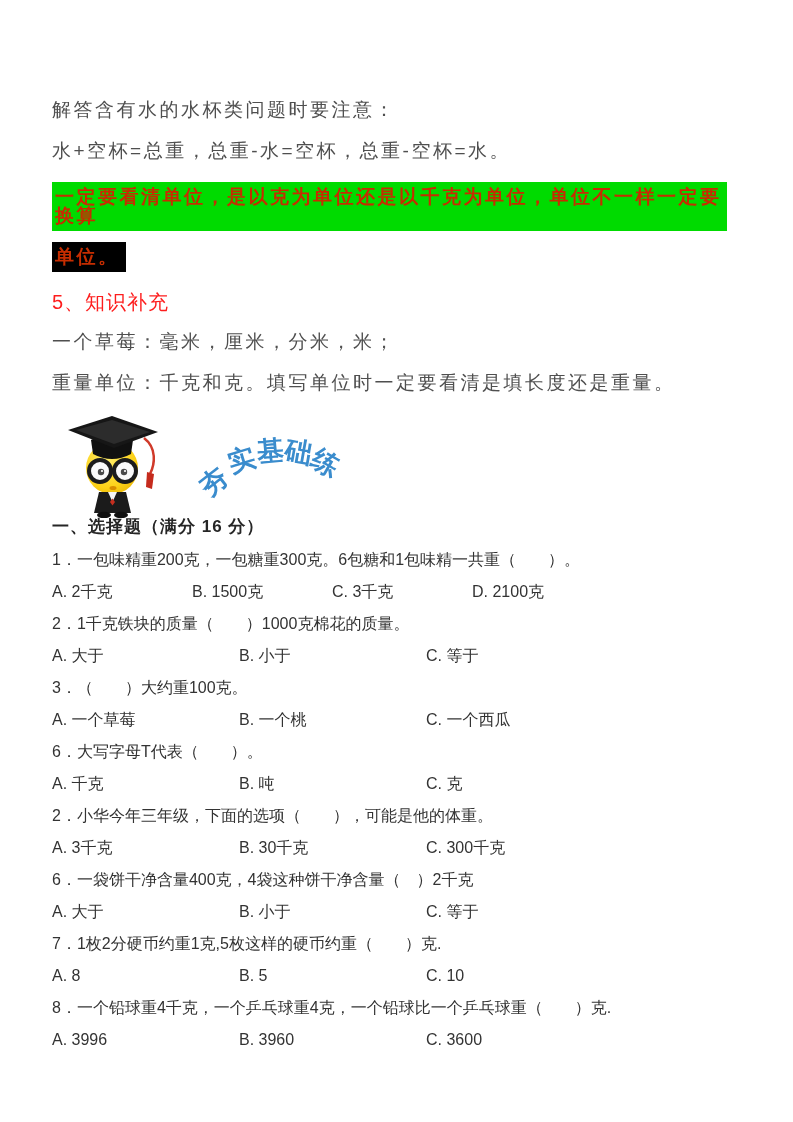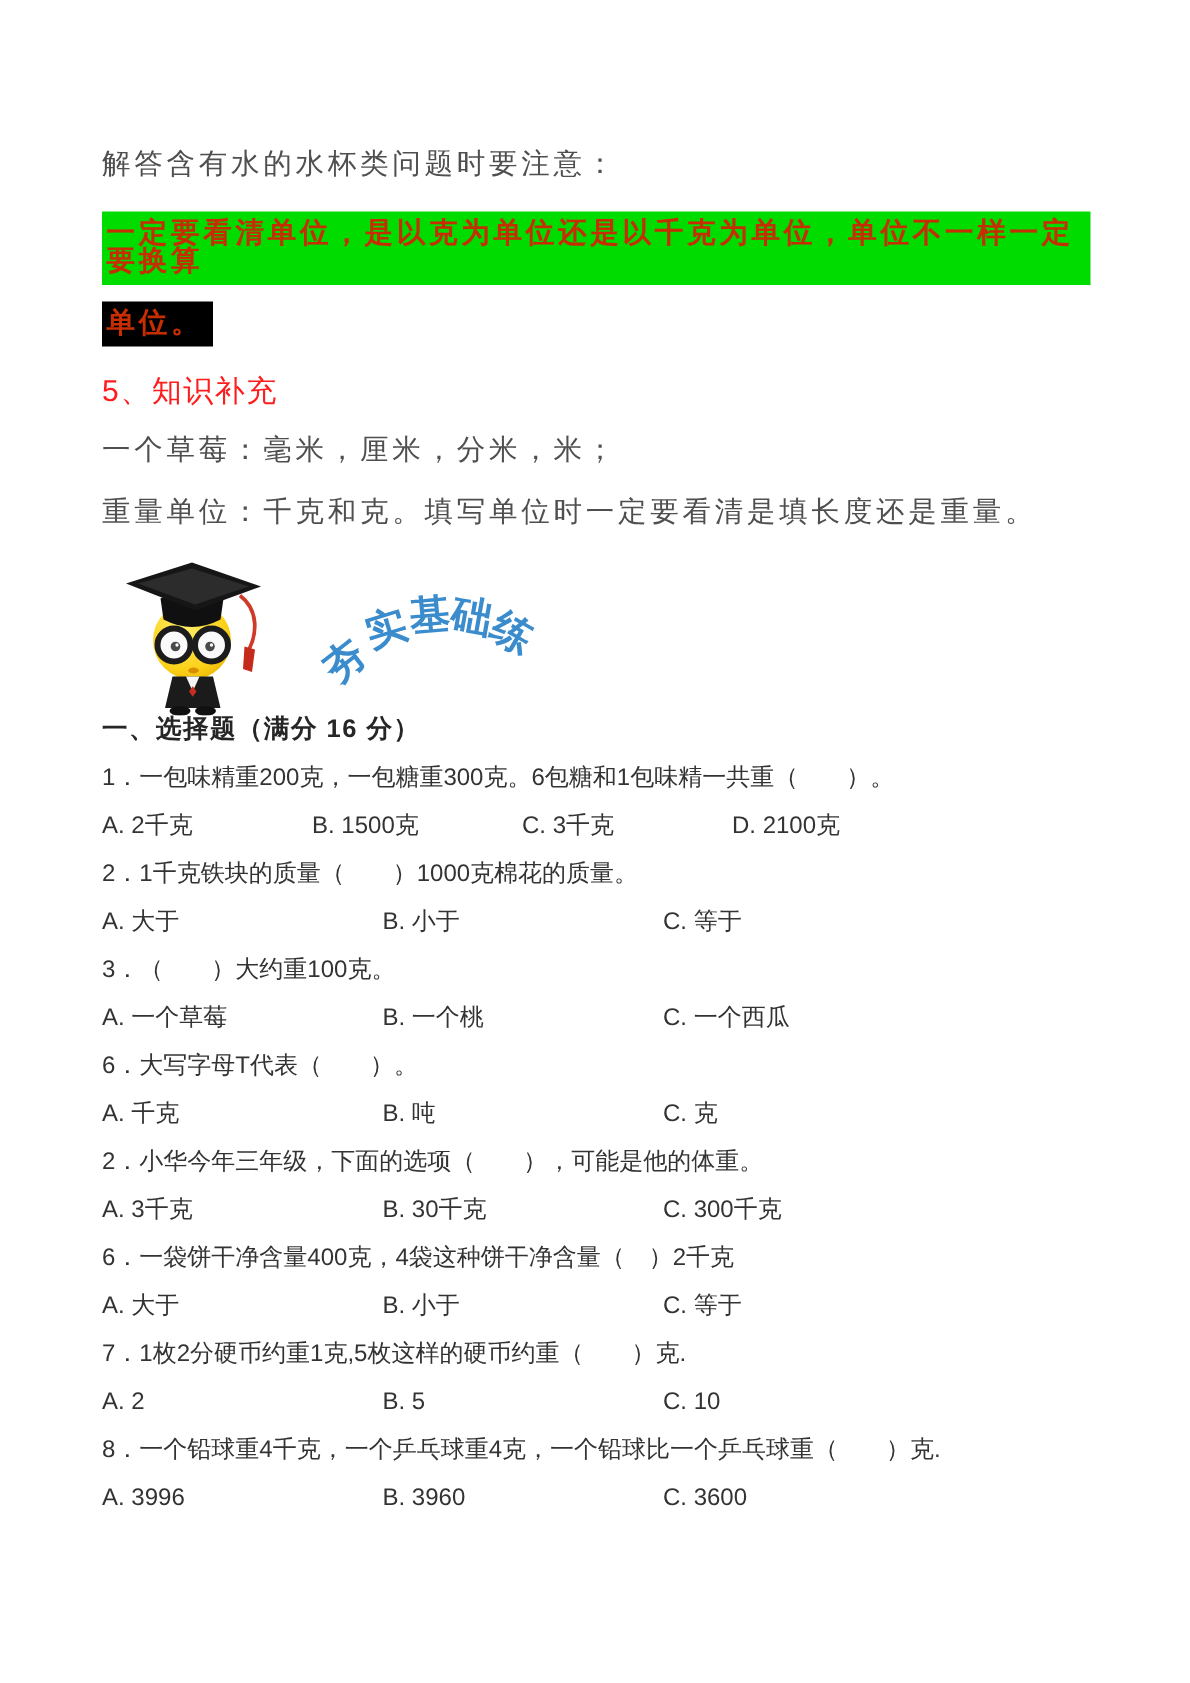--- a/index.html
+++ b/index.html
@@ -2,21 +2,21 @@
 <html><head>
 <meta charset="utf-8">
 <style>
   * { margin:0; padding:0; box-sizing:border-box; }
   html,body { background:#ffffff; }
   .page {
     position:relative;
     width:793px; height:1122px;
     margin:0 auto;
     background:#ffffff;
-    padding:100px 66px 0 68px;
+    padding:100px 66px 0 52px;
     font-family:"Liberation Sans","DejaVu Sans",sans-serif;
     overflow:hidden;
   }
   .note {
     font-size:19px; line-height:19px; color:#4f4f4f;
     letter-spacing:2.5px; margin-bottom:22px;
   }
   .hl-bar1 {
     display:block; background:#00db00; color:#c62d00;
     font-weight:bold; font-size:19px; line-height:19px;
@@ -54,20 +54,21 @@
   .opts4 > span:last-child { width:auto; }
   .opts3 > span { width:187px; flex:0 0 auto; }
   .opts3 > span:last-child { width:auto; }
 </style>
 </head>
 <body>
 
 <div class="page">
 
   <p class="note">解答含有水的水杯类问题时要注意：</p>
+  <p class="note">水+空杯=总重，总重-水=空杯，总重-空杯=水。</p>
 
   <span class="hl-bar1">一定要看清单位，是以克为单位还是以千克为单位，单位不一样一定要换算</span>
   <div>
     <span class="hl-bar2">单位。</span>
   </div>
 
   <h3 class="red-heading">5、知识补充</h3>
   <p class="note">一个草莓：毫米，厘米，分米，米；</p>
   <p class="note">重量单位：千克和克。填写单位时一定要看清是填长度还是重量。</p>
 
@@ -155,21 +156,21 @@
 
   <p class="q-text">6．一袋饼干净含量400克，4袋这种饼干净含量（　）2千克</p>
   <div class="opts opts3">
     <span>A. 大于</span>
     <span>B. 小于</span>
     <span>C. 等于</span>
   </div>
 
   <p class="q-text">7．1枚2分硬币约重1克,5枚这样的硬币约重（　　）克.</p>
   <div class="opts opts3">
-    <span>A. 2</span>
+    <span>A. 8</span>
     <span>B. 5</span>
     <span>C. 10</span>
   </div>
 
   <p class="q-text">8．一个铅球重4千克，一个乒乓球重4克，一个铅球比一个乒乓球重（　　）克.</p>
   <div class="opts opts3">
     <span>A. 3996</span>
     <span>B. 3960</span>
     <span>C. 3600</span>
   </div>

